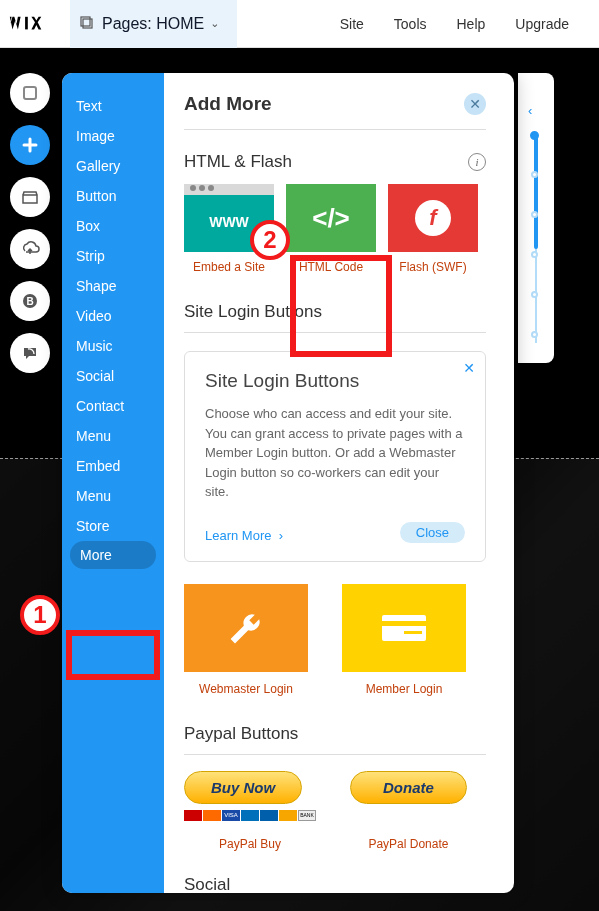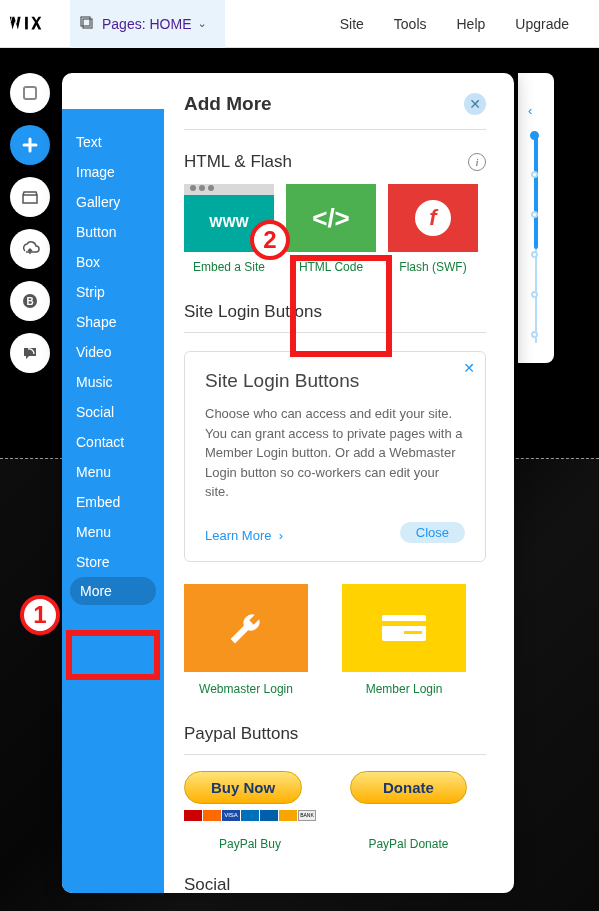--- a/index.html
+++ b/index.html
@@ -2,56 +2,56 @@
 <html><head>
   <meta charset="utf-8">
   <style>
     * { margin: 0; padding: 0; box-sizing: border-box; font-family: "Helvetica Neue", Arial, sans-serif; }
     body { width: 599px; height: 911px; background: #fff; overflow: hidden; position: relative; }
 
     
     .topbar { height: 48px; display: flex; align-items: center; border-bottom: 1px solid #e0e0e0; }
     .wix-logo { width: 70px; display: flex; align-items: center; justify-content: center; }
     .pages-dropdown { background: #e8f3fb; height: 48px; padding: 0 18px 0 10px; display: flex; align-items: center; gap: 6px; cursor: pointer; }
-    .pages-dropdown .label { font-size: 14px; color: #4c1d95; }
+    .pages-dropdown .label { font-size: 16px; color: #0f172a; }
     .pages-dropdown .chevron { font-size: 11px; color: #555; }
     .top-nav { margin-left: auto; display: flex; gap: 30px; padding-right: 30px; }
     .top-nav span { font-size: 14px; color: #333; cursor: pointer; }
 
     
     .canvas-bg { position: absolute; top: 48px; left: 0; right: 0; bottom: 0; background: #000; }
     .canvas-img { position: absolute; top: 410px; left: 0; right: 0; bottom: 0; background: linear-gradient(135deg, #2a2a2a 0%, #1a1a1a 40%, #333 60%, #222 100%); filter: contrast(1.1) brightness(0.4); }
     .canvas-dash1 { position: absolute; top: 60px; left: 450px; bottom: 520px; border-left: 1px dashed #999; }
     .canvas-dash2 { position: absolute; top: 410px; left: 0; right: 0; border-top: 1px dashed #999; }
 
     
     .left-rail { position: absolute; top: 73px; left: 10px; width: 48px; display: flex; flex-direction: column; gap: 12px; z-index: 5; }
     .rail-btn { width: 40px; height: 40px; border-radius: 50%; background: #fff; display: flex; align-items: center; justify-content: center; cursor: pointer; box-shadow: 0 1px 3px rgba(0,0,0,0.3); }
     .rail-btn.active { background: #2196f3; }
     .rail-btn svg { width: 20px; height: 20px; }
 
     
     .add-panel { position: absolute; top: 73px; left: 62px; width: 452px; height: 820px; background: #fff; border-radius: 10px; box-shadow: 0 0 20px rgba(0,0,0,0.3); display: flex; z-index: 6; overflow: hidden; }
-    .cat-sidebar { width: 102px; background: #2196f3; padding: 18px 0; margin-top: 36px; }
+    .cat-sidebar { width: 102px; background: #2196f3; padding: 18px 0; }
     .cat-item { padding: 7px 14px; font-size: 14px; color: #fff; cursor: pointer; }
     .cat-item.active { background: rgba(0,0,0,0.18); border-radius: 20px; margin: 0 8px; padding: 6px 10px; }
 
     .panel-content { flex: 1; padding: 20px 28px 20px 20px; overflow-y: auto; }
     .panel-header { display: flex; align-items: center; justify-content: space-between; padding-bottom: 14px; border-bottom: 1px solid #ddd; }
     .panel-title { font-size: 19px; color: #333; font-weight: 700; }
     .close-btn { width: 22px; height: 22px; border-radius: 50%; background: #c5e2f6; display: flex; align-items: center; justify-content: center; cursor: pointer; color: #4a7a9c; font-size: 14px; }
 
     .section-h { display: flex; align-items: center; justify-content: space-between; margin: 22px 0 12px 0; }
     .section-title { font-size: 17px; color: #333; font-weight: 400; }
     .info-icon { width: 18px; height: 18px; border: 1px solid #888; border-radius: 50%; display: flex; align-items: center; justify-content: center; font-size: 11px; color: #666; font-style: italic; font-family: serif; }
 
     .tiles-row { display: flex; gap: 12px; }
     .tile-wrap { display: flex; flex-direction: column; align-items: center; }
     .tile { width: 90px; height: 68px; display: flex; flex-direction: column; align-items: center; justify-content: center; cursor: pointer; position: relative; }
-    .tile-label { font-size: 12px; color: #15803d; margin-top: 8px; text-align: center; }
+    .tile-label { font-size: 12px; color: #c2410c; margin-top: 8px; text-align: center; }
 
     .tile-embed { background: #00a99d; border-top: 11px solid #d9d9d9; position: relative; }
     .tile-embed::before { content: ""; position: absolute; top: -10px; left: 6px; width: 6px; height: 6px; border-radius: 50%; background: #888; box-shadow: 9px 0 #888, 18px 0 #888; }
     .tile-embed .www { color: #fff; font-size: 14px; font-weight: bold; margin-top: -4px; }
     .tile-html { background: #4caf50; }
     .tile-html .codeicon { color: #fff; font-size: 26px; font-weight: bold; }
     .tile-flash { background: #e53935; }
     .tile-flash .flashicon { width: 36px; height: 36px; border-radius: 50%; background: #fff; display: flex; align-items: center; justify-content: center; color: #e53935; font-size: 22px; font-weight: bold; font-style: italic; }
 
     .big-tiles { display: flex; gap: 34px; margin-top: 22px; }
@@ -63,21 +63,21 @@
     .info-card { border: 1px solid #ddd; border-radius: 6px; padding: 18px 20px; margin-top: 18px; position: relative; }
     .info-card .card-close { position: absolute; top: 8px; right: 10px; color: #2196f3; cursor: pointer; font-size: 14px; }
     .info-card-title { font-size: 19px; color: #444; margin-bottom: 12px; }
     .info-card-body { font-size: 13px; color: #666; line-height: 1.5; }
     .info-card-footer { display: flex; align-items: flex-end; justify-content: space-between; margin-top: 20px; }
     .learn-more { color: #2196f3; font-size: 13px; cursor: pointer; }
     .pill-btn { background: #d4ebfa; color: #2196f3; padding: 3px 16px; border-radius: 16px; font-size: 13px; cursor: pointer; }
 
     .hr { border-top: 1px solid #ddd; margin-top: 16px; }
 
-    .paypal-btn { display: inline-block; background: linear-gradient(#ffe27a, #ffb100); border: 1px solid #d6a400; border-radius: 20px; padding: 7px 26px; font-size: 15px; font-weight: bold; color: #1b3a6b; cursor: pointer; }
+    .paypal-btn { display: inline-block; background: linear-gradient(#ffe27a, #ffb100); border: 1px solid #d6a400; border-radius: 20px; padding: 7px 26px; font-size: 15px; font-weight: bold; font-style: italic; color: #1b3a6b; cursor: pointer; }
     .cards { display: flex; gap: 1px; margin-top: 6px; }
     .cards span { width: 18px; height: 11px; display: inline-block; }
 
     
     .scroll-panel { position: absolute; top: 73px; left: 518px; width: 36px; height: 290px; background: #fff; border-radius: 0 8px 8px 0; box-shadow: 0 0 12px rgba(0,0,0,0.25); z-index: 4; display: flex; flex-direction: column; align-items: center; padding-top: 30px; }
     .scroll-panel .collapse { position: absolute; top: 30px; left: 10px; color: #2196f3; font-size: 13px; cursor: pointer; }
     .scroll-track { position: absolute; top: 60px; bottom: 20px; left: 17px; width: 2px; background: #b3dcf9; }
     .scroll-active { position: absolute; top: 60px; left: 16px; width: 4px; height: 116px; background: #2196f3; border-radius: 2px; }
     .dot { width: 7px; height: 7px; border-radius: 50%; background: #fff; border: 2px solid #b3dcf9; position: absolute; left: 13px; }
     .dot.active { background: #2196f3; border-color: #2196f3; width: 9px; height: 9px; left: 12px; }

